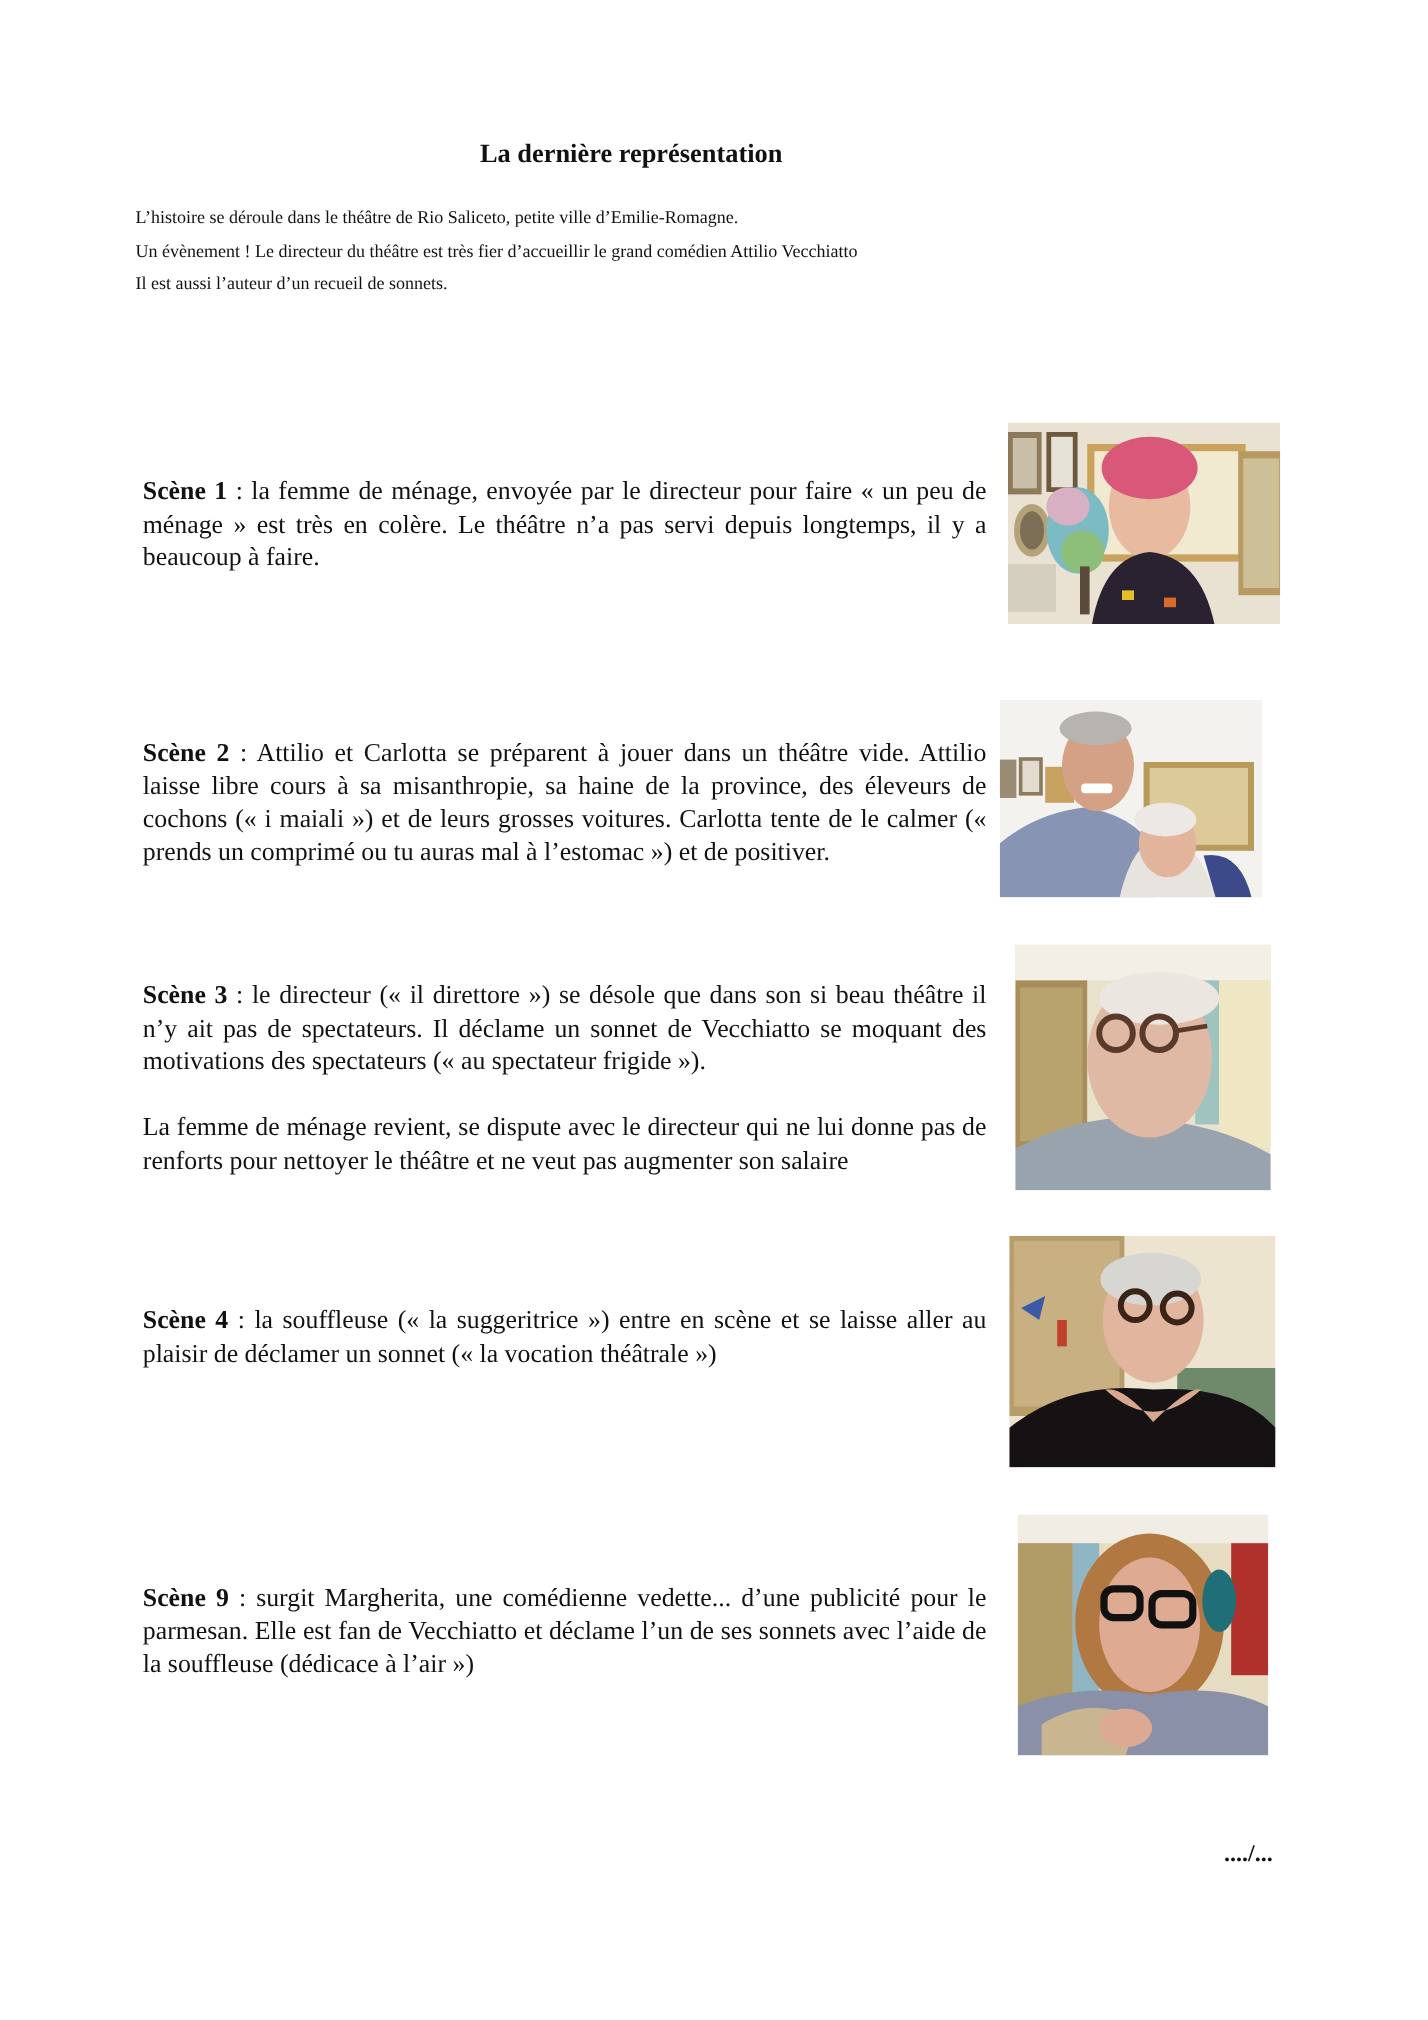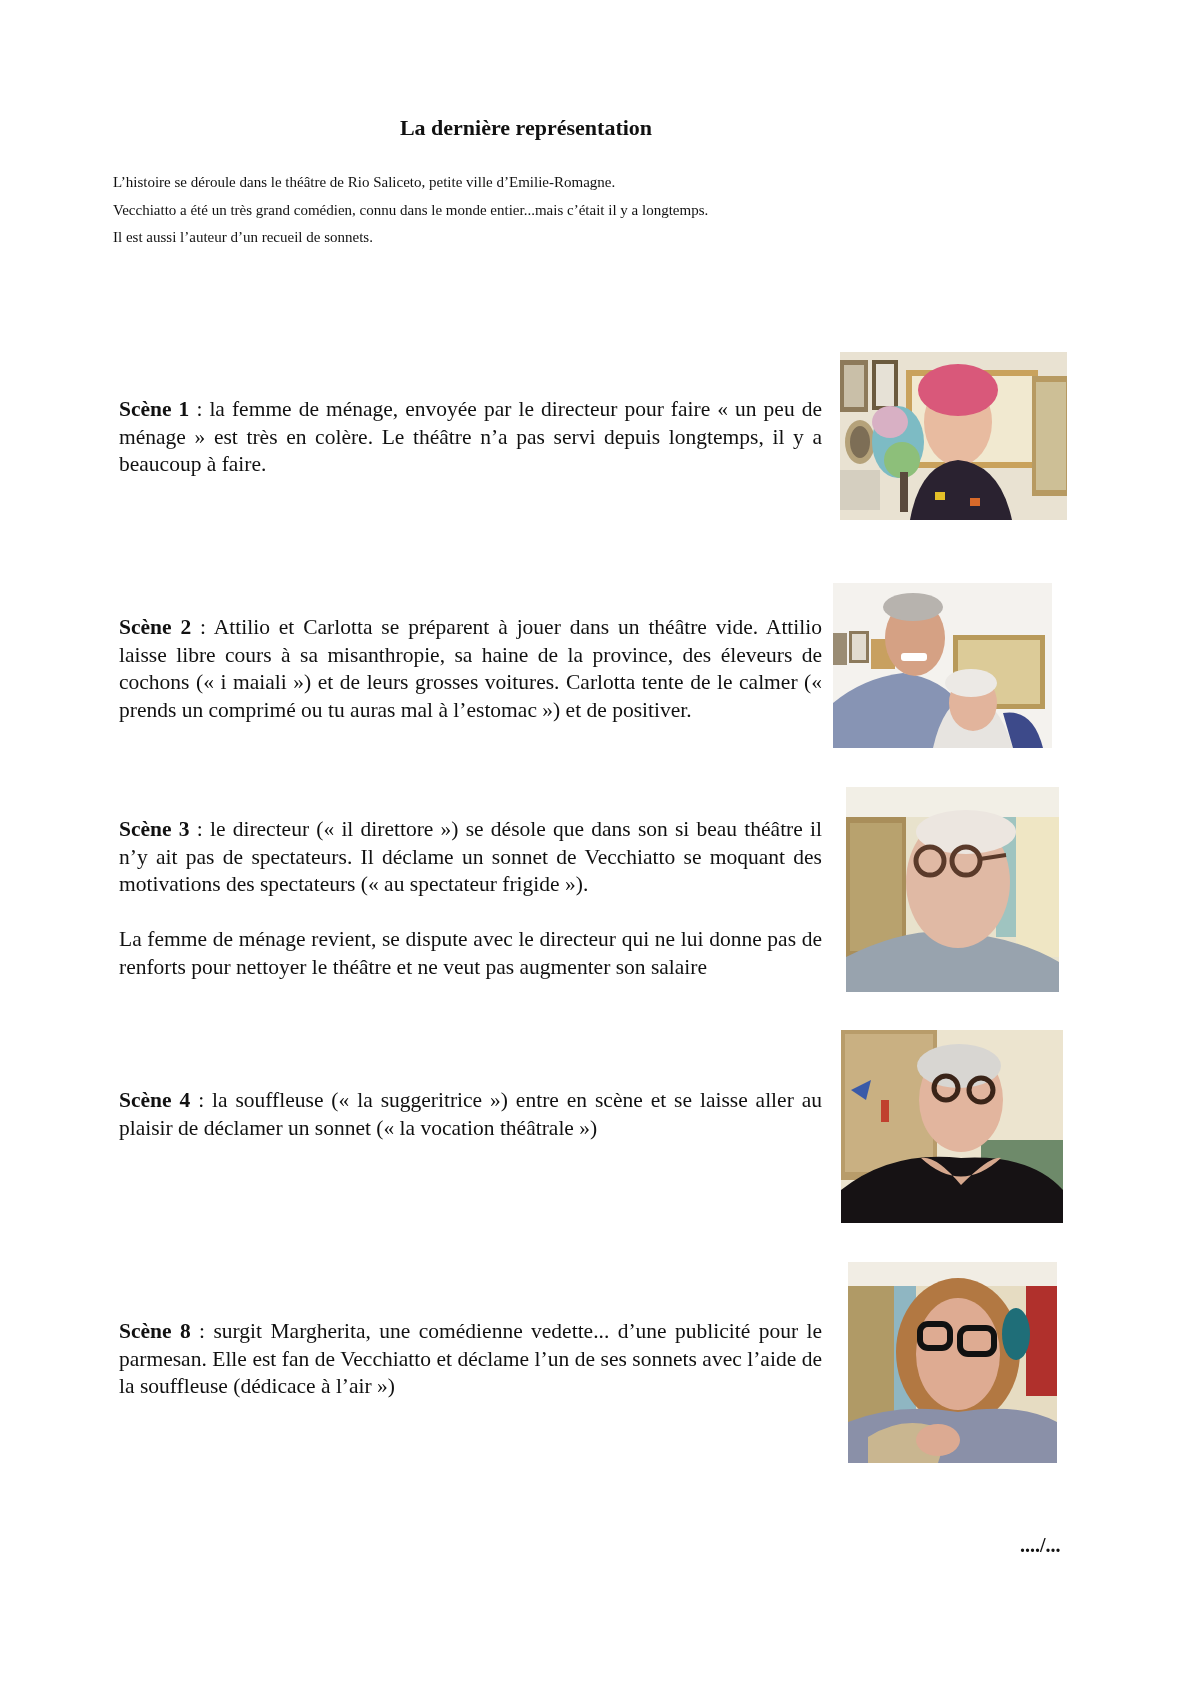--- a/index.html
+++ b/index.html
@@ -33,21 +33,21 @@
       font-weight: bold; font-size: 20px; line-height: 24px;
     }
   </style>
 </head>
 <body>
 
 <div class="title">La dernière représentation</div>
 
 <div class="intro">
   <p>L’histoire se déroule dans le théâtre de Rio Saliceto, petite ville d’Emilie-Romagne.</p>
-  <p>Vecchiatto a été un très grand comédien, connu dans le monde entier...mais c’était il y a longtemps.</p>
+  <p>Un évènement ! Le directeur du théâtre est très fier d’accueillir le grand comédien Attilio Vecchiatto</p>
   <p>Il est aussi l’auteur d’un recueil de sonnets.</p>
 </div>
 
 <div class="scene" style="top:396px;">
   <p><b>Scène 1</b><span> : la femme de ménage, envoyée par le directeur pour faire « un peu de ménage » est très en colère. Le théâtre n’a pas servi depuis longtemps, il y a beaucoup à faire.</span></p>
 </div>
 <div class="photo" style="left:840px; top:352px; width:227px; height:168px;">
   <svg viewBox="0 0 227 168" preserveAspectRatio="none">
     <rect width="227" height="168" fill="#e9e2d2"></rect>
     <rect x="0" y="8" width="28" height="52" fill="#8d7a5a"></rect>
@@ -131,21 +131,21 @@
     <ellipse cx="120" cy="70" rx="42" ry="52" fill="#e2b59e"></ellipse>
     <ellipse cx="118" cy="36" rx="42" ry="22" fill="#d8d6d2"></ellipse>
     <circle cx="105" cy="58" r="12" fill="none" stroke="#3a2418" stroke-width="5"></circle>
     <circle cx="140" cy="60" r="12" fill="none" stroke="#3a2418" stroke-width="5"></circle>
     <path d="M0 193 L0 160 Q50 120 120 128 Q190 124 222 160 L222 193 Z" fill="#161214"></path>
     <path d="M80 128 Q120 165 160 128 Q150 125 120 155 Q95 125 80 128 Z" fill="#d6a88e"></path>
   </svg>
 </div>
 
 <div class="scene" style="top:1318px;">
-  <p><b>Scène 8</b><span> : surgit Margherita, une comédienne vedette... d’une publicité pour le parmesan. Elle est fan de Vecchiatto et déclame l’un de ses sonnets avec l’aide de la souffleuse (dédicace à l’air »)</span></p>
+  <p><b>Scène 9</b><span> : surgit Margherita, une comédienne vedette... d’une publicité pour le parmesan. Elle est fan de Vecchiatto et déclame l’un de ses sonnets avec l’aide de la souffleuse (dédicace à l’air »)</span></p>
 </div>
 <div class="photo" style="left:848px; top:1262px; width:209px; height:201px;">
   <svg viewBox="0 0 209 201" preserveAspectRatio="none">
     <rect width="209" height="201" fill="#e6dcc2"></rect>
     <rect x="0" y="0" width="209" height="24" fill="#f1ede4"></rect>
     <rect x="0" y="24" width="46" height="140" fill="#b09a66"></rect>
     <rect x="46" y="24" width="22" height="130" fill="#8fb6c2"></rect>
     <rect x="178" y="24" width="31" height="110" fill="#b0302c"></rect>
     <ellipse cx="110" cy="90" rx="62" ry="74" fill="#b27842"></ellipse>
     <ellipse cx="110" cy="92" rx="42" ry="56" fill="#deab92"></ellipse>

